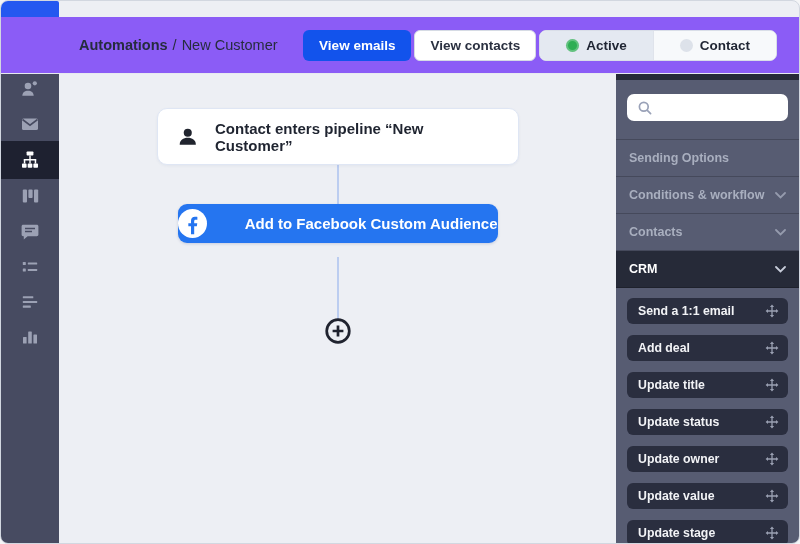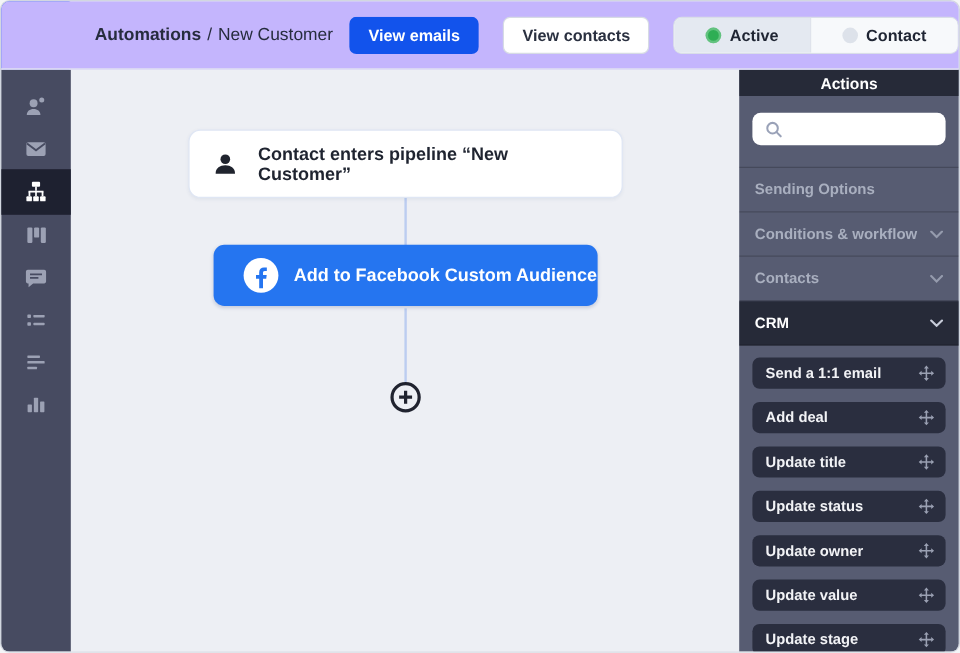--- a/index.html
+++ b/index.html
@@ -2,27 +2,27 @@
 <html><head>
 <meta charset="utf-8">
 <style>
   html,body{margin:0;padding:0;background:#f4f5f7;}
   *{box-sizing:border-box;}
   .screen{position:relative;width:800px;height:544px;background:#EDEFF4;
     border:1px solid #d2d7e0;border-radius:8px;overflow:hidden;
     font-family:"Liberation Sans",sans-serif;-webkit-font-smoothing:antialiased;}
 
   
-  .topbar{position:absolute;left:0;top:0;right:0;height:57px;background:#c4b5fd;
+  .topbar{position:absolute;left:0;top:16px;right:0;height:57px;background:#8b5cf6;
     border-bottom:1px solid #e7eaf0;display:flex;align-items:center;z-index:6;}
   .logo{position:absolute;left:0;top:0;width:58px;height:57px;background:#2458F0;
     display:flex;align-items:center;justify-content:center;border-radius:2px;}
   .breadcrumb{margin-left:78px;font-size:14.5px;color:#262c3e;display:flex;gap:5px;align-items:center;}
   .breadcrumb .crumb-section{font-weight:700;}
-  .topbar-right{margin-left:auto;display:flex;align-items:flex-end;gap:20px;}
+  .topbar-right{margin-left:auto;margin-right:22px;display:flex;align-items:flex-end;gap:3px;}
   .btn{height:31px;display:inline-flex;align-items:center;padding:0 15px;border-radius:6px;
     font-size:13.5px;font-weight:700;cursor:pointer;border:1px solid transparent;}
   .btn-primary{background:#1253EC;color:#fff;}
   .btn-secondary{background:#fff;color:#2a3040;border-color:#d6dbe4;}
   .toggle{display:flex;height:31px;border:1px solid #d9dee8;border-radius:7px;overflow:hidden;background:#f7f9fb;}
   .toggle-seg{display:flex;align-items:center;gap:7px;padding:0 26px;font-size:13.5px;font-weight:700;color:#1f2533;cursor:pointer;}
   .toggle-seg.on{background:#e4e9f1;}
   .toggle-seg.off{background:#f7f9fb;border-left:1px solid #dfe3eb;}
   .dot{width:13px;height:13px;border-radius:50%;}
   .dot-green{background:#2EAE54;box-shadow:inset 0 0 0 2px rgba(255,255,255,.25);}
@@ -37,22 +37,22 @@
   .side-item svg{display:block;}
   .avatar{position:absolute;left:11px;bottom:17px;width:36px;height:36px;border-radius:50%;overflow:hidden;cursor:pointer;}
 
   
   .canvas{position:absolute;left:58px;top:57px;right:183px;bottom:0;background:#EDEFF4;}
   .connector{position:absolute;left:50%;width:2px;background:#bccdf0;transform:translateX(-50%);}
   .trigger-card{position:absolute;left:50%;top:50px;transform:translateX(-50%);width:362px;height:57px;
     background:#fff;border:1px solid #dfe6f4;border-radius:10px;box-shadow:0 1px 3px rgba(40,60,120,.06);
     display:flex;align-items:center;padding:16px 18px;gap:16px;cursor:pointer;}
   .trigger-label{font-size:15px;font-weight:700;color:#1f2430;}
-  .fb-action{position:absolute;left:50%;top:146px;transform:translateX(-50%);width:320px;height:51px;
-    background:#2575F0;border-radius:9px;display:flex;align-items:center;justify-content:flex-end;gap:13px;
+  .fb-action{position:absolute;left:50%;top:146px;transform:translateX(-50%);width:320px;height:39px;
+    background:#2575F0;border-radius:9px;display:flex;align-items:center;justify-content:space-between;gap:13px;
     color:#fff;font-size:15px;font-weight:700;cursor:pointer;box-shadow:0 1px 3px rgba(20,50,120,.18);}
   .fb-circle{width:29px;height:29px;border-radius:50%;background:#fff;display:flex;align-items:center;justify-content:center;flex:0 0 auto;}
   .add-node{position:absolute;left:50%;top:259px;transform:translateX(-50%);width:28px;height:28px;cursor:pointer;}
 
   
   .panel{position:absolute;right:0;top:57px;bottom:0;width:183px;background:#575C72;z-index:4;overflow:hidden;}
   .panel-title{height:22px;background:#262A38;color:#fff;font-size:13px;font-weight:700;
     display:flex;align-items:center;justify-content:center;}
   .search-wrap{padding:14px 11px 18px;position:relative;}
   .search-input{width:100%;height:27px;border:none;border-radius:7px;background:#fff;

